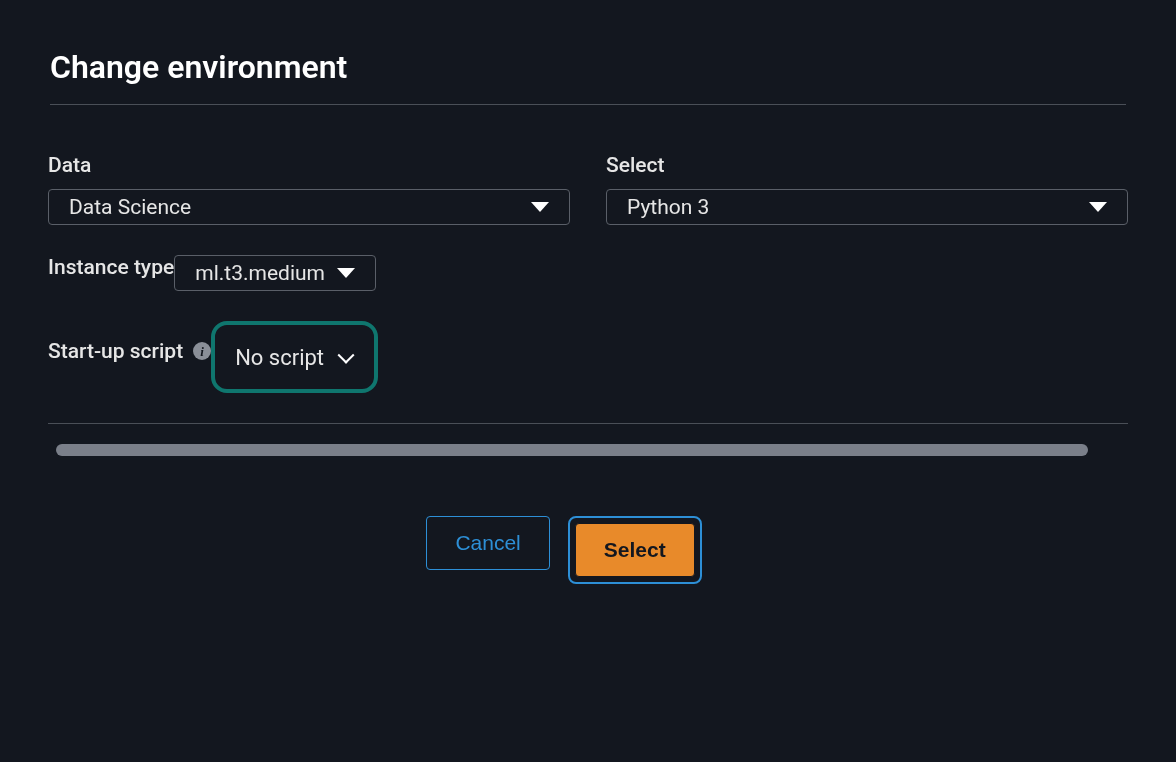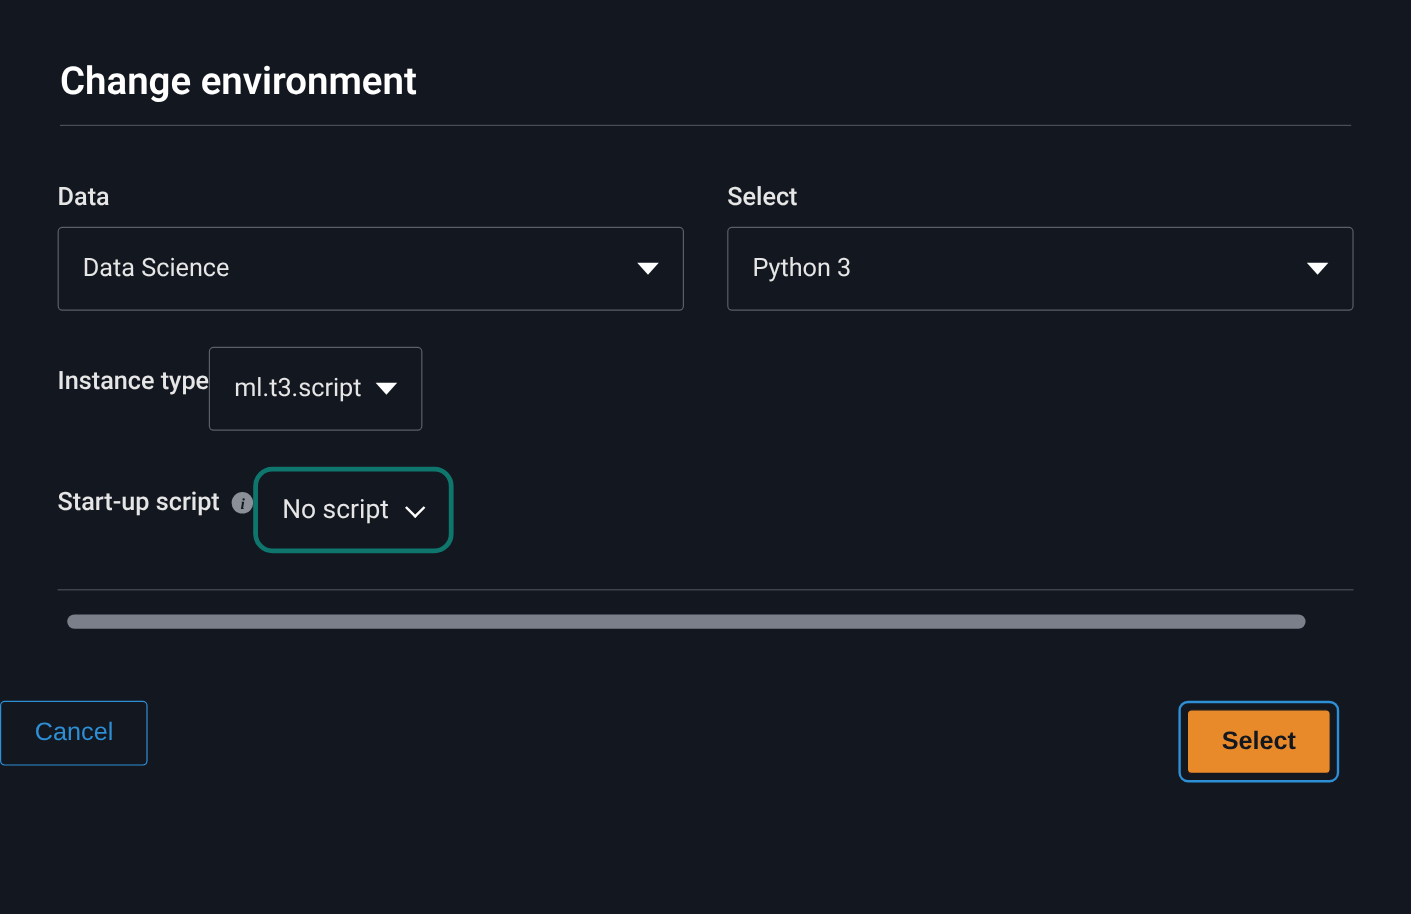--- a/index.html
+++ b/index.html
@@ -62,21 +62,21 @@
       margin-bottom: 12px;
       display: flex;
       align-items: center;
       gap: 10px;
     }
     .select-box {
       position: relative;
       background: #13171f;
       border: 1px solid #5a5f68;
       border-radius: 4px;
-      height: 70px;
+      height: 36px;
       display: flex;
       align-items: center;
       padding: 0 50px 0 20px;
       cursor: pointer;
       color: #e6e6e6;
       font-size: 21px;
     }
     .select-box-alt {
       position: relative;
       background: #13171f;
@@ -135,23 +135,23 @@
     .scrollbar-thumb {
       position: absolute;
       left: 8px;
       right: 40px;
       top: 0;
       height: 12px;
       background: #7a7f89;
       border-radius: 6px;
     }
     .footer {
-      padding: 30px 60px 40px 0;
-      display: flex;
-      justify-content: space-between;
+      padding: 30px 60px 40px 12px;
+      display: flex;
+      justify-content: center;
       gap: 18px;
     }
     .btn {
       height: 54px;
       padding: 0 28px;
       border-radius: 4px;
       font-size: 21px;
       font-weight: 500;
       cursor: pointer;
       display: inline-flex;
@@ -201,21 +201,21 @@
         <div class="select-box">
           <span>Python 3</span>
           <span class="caret-down"></span>
         </div>
       </div>
     </div>
 
     <div class="form-group-full">
       <label class="form-label">Instance type</label>
       <div class="select-box">
-        <span>ml.t3.script</span>
+        <span>ml.t3.medium</span>
         <span class="caret-down"></span>
       </div>
     </div>
 
     <div class="form-group-full">
       <label class="form-label">
         <span>Start-up script</span>
         <span class="info-icon">i</span>
       </label>
       <div class="select-box-alt">

